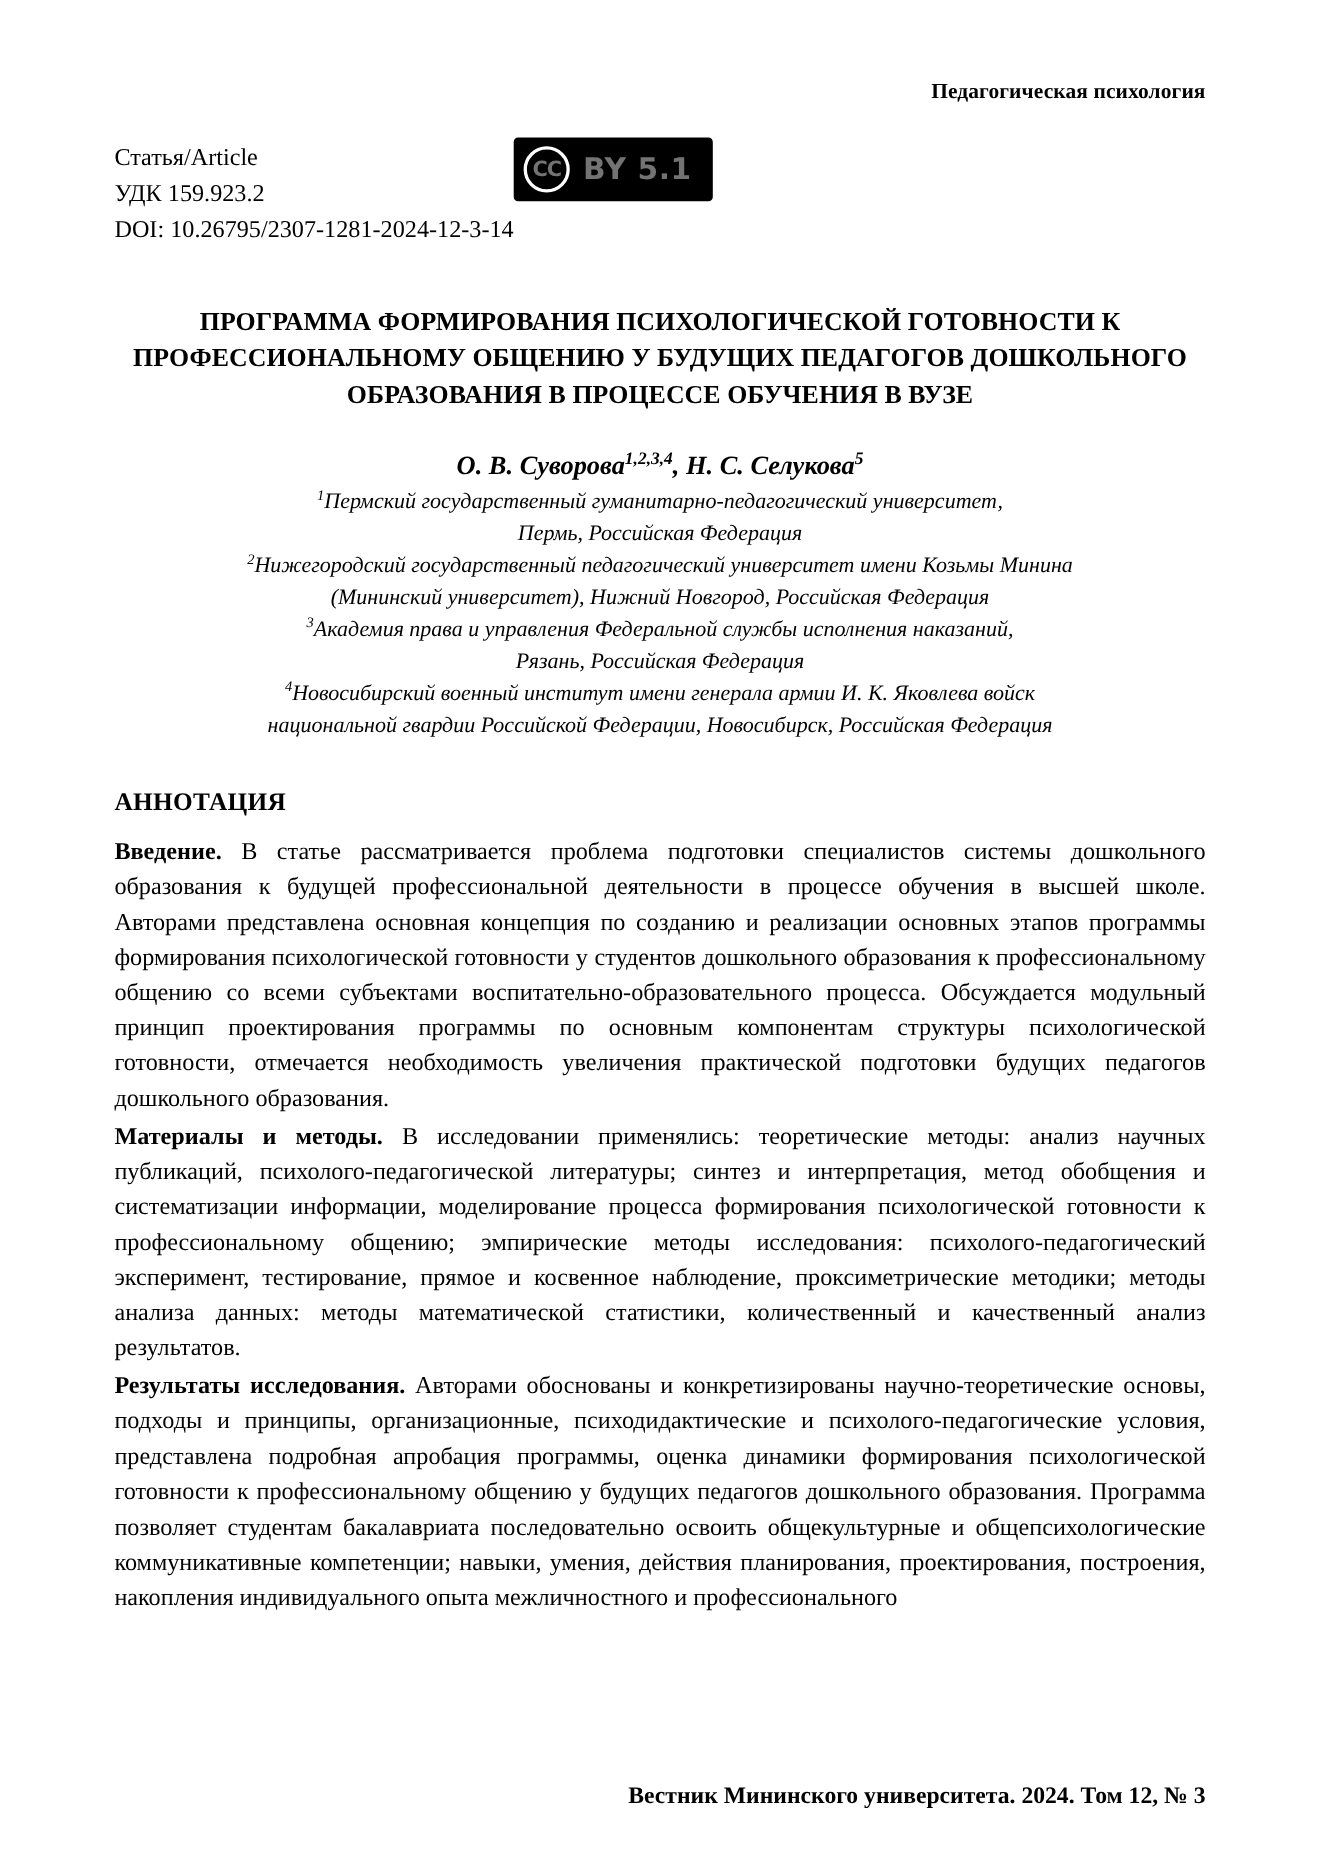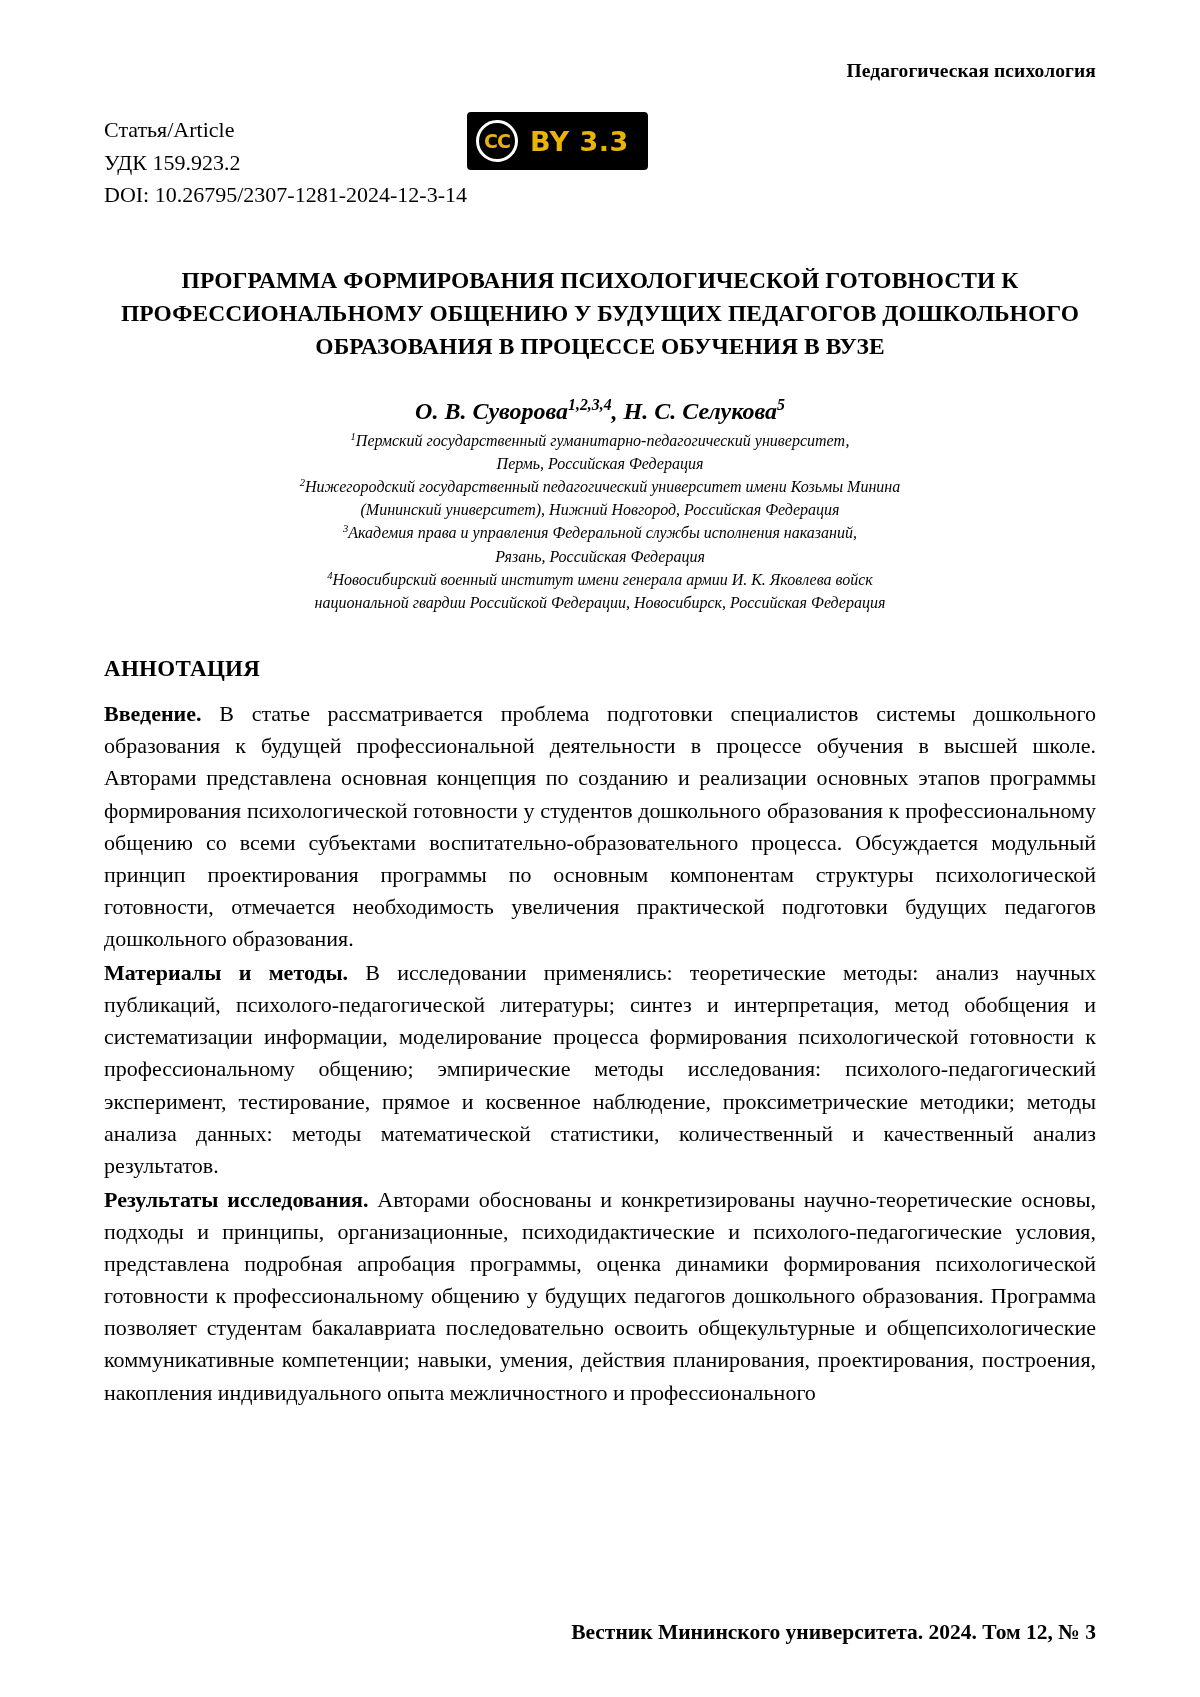--- a/index.html
+++ b/index.html
@@ -23,39 +23,40 @@
     padding: 60px 104px 40px 104px;
   }
 
   
   .running-head {
     text-align: right;
     font-weight: bold;
     font-size: 19.5px;
     letter-spacing: 0.1px;
     margin-bottom: 30px;
+    margin-top: 13px;
   }
 
   .meta-row {
     display: flex;
     justify-content: flex-start;
     align-items: flex-start;
   }
   .meta-left {
     font-size: 22px;
     line-height: 1.48;
     padding-top: 2px;
   }
   .meta-left div { white-space: nowrap; }
 
   
   .cc-badge {
     border: 3px solid #000;
     background: #000;
-    color: #eab308;
+    color: #737373;
     border-radius: 4px;
     padding: 5px 16px 5px 6px;
     display: flex;
     align-items: center;
     gap: 12px;
     height: 42px;
     box-sizing: content-box;
   }
   .cc-badge .circle {
     width: 42px;
@@ -93,21 +94,21 @@
   .authors {
     text-align: center;
     font-weight: bold;
     font-style: italic;
     font-size: 24px;
     margin-top: 34px;
   }
   .affils {
     text-align: center;
     font-style: italic;
-    font-size: 16px;
+    font-size: 20px;
     line-height: 1.45;
     margin-top: 4px;
   }
   .affils .aff { margin-top: 0; }
   sup { font-size: 0.66em; vertical-align: super; line-height: 0; }
 
   
   .sec-head {
     font-weight: bold;
     font-size: 23px;
@@ -145,21 +146,21 @@
 
   <div class="meta-row">
     <div class="meta-left">
       <div>Статья/Article</div>
       <div>УДК 159.923.2</div>
       <div>DOI: 10.26795/2307-1281-2024-12-3-14</div>
     </div>
 
     <div class="cc-badge">
       <span class="circle">CC</span>
-      <span class="lbl">BY 3.3</span>
+      <span class="lbl">BY 5.1</span>
     </div>
   </div>
 
   <div class="title">ПРОГРАММА ФОРМИРОВАНИЯ ПСИХОЛОГИЧЕСКОЙ ГОТОВНОСТИ К ПРОФЕССИОНАЛЬНОМУ ОБЩЕНИЮ У БУДУЩИХ ПЕДАГОГОВ ДОШКОЛЬНОГО ОБРАЗОВАНИЯ В ПРОЦЕССЕ ОБУЧЕНИЯ В ВУЗЕ</div>
 
   <div class="authors">
     <i>О. В. Суворова<sup>1,2,3,4</sup>, Н. С. Селукова<sup>5</sup></i>
   </div>
 
   <div class="affils">

